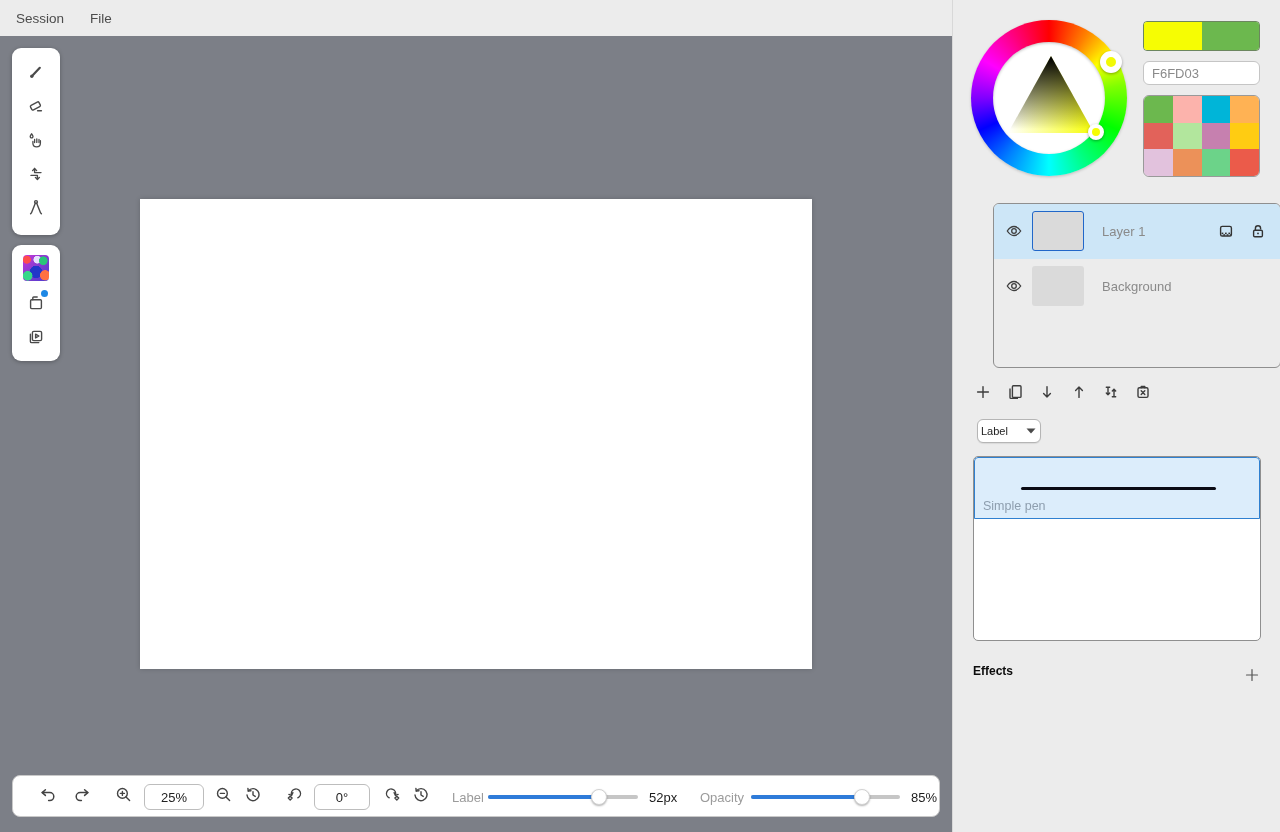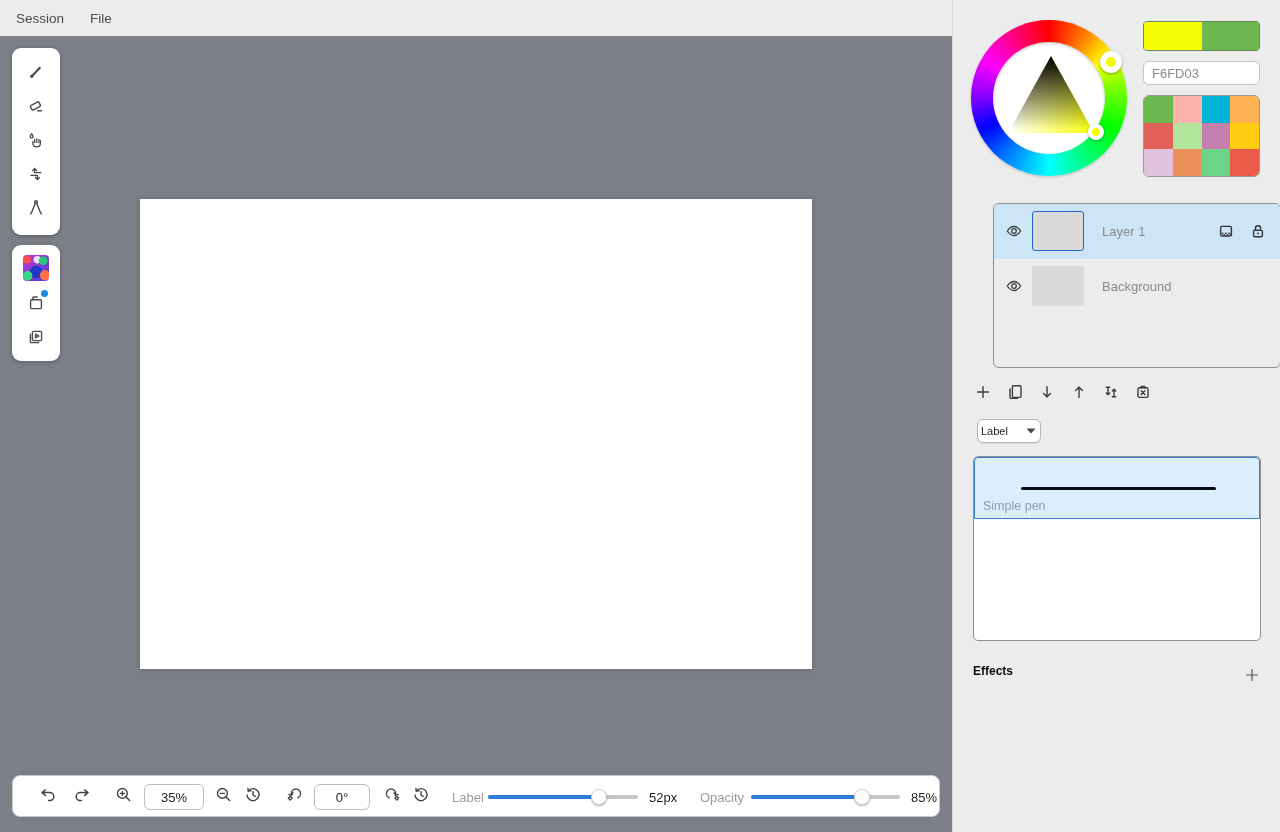--- a/index.html
+++ b/index.html
@@ -219,21 +219,21 @@
       </div>
       <div class="bb-btn" style="left:101px">
         <span>
           <svg width="20" height="20" viewBox="0 0 20 20" fill="none" stroke="currentColor" stroke-width="1.4" stroke-linecap="round">
             <circle cx="8.4" cy="8.4" r="4.9"></circle>
               <path d="M12 12l3.6 3.6"></path>
               <path d="M8.4 6.4v4M6.4 8.4h4"></path>
           </svg>
         </span>
       </div>
-      <div class="bb-input" style="left:131px; width:60px">35%</div>
+      <div class="bb-input" style="left:131px; width:60px">25%</div>
       <div class="bb-btn" style="left:201px">
         <span>
           <svg width="20" height="20" viewBox="0 0 20 20" fill="none" stroke="currentColor" stroke-width="1.4" stroke-linecap="round">
             <circle cx="8.4" cy="8.4" r="4.9"></circle>
               <path d="M12 12l3.6 3.6"></path>
               <path d="M6.4 8.4h4"></path>
           </svg>
         </span>
       </div>
       <div class="bb-btn" style="left:230px">

